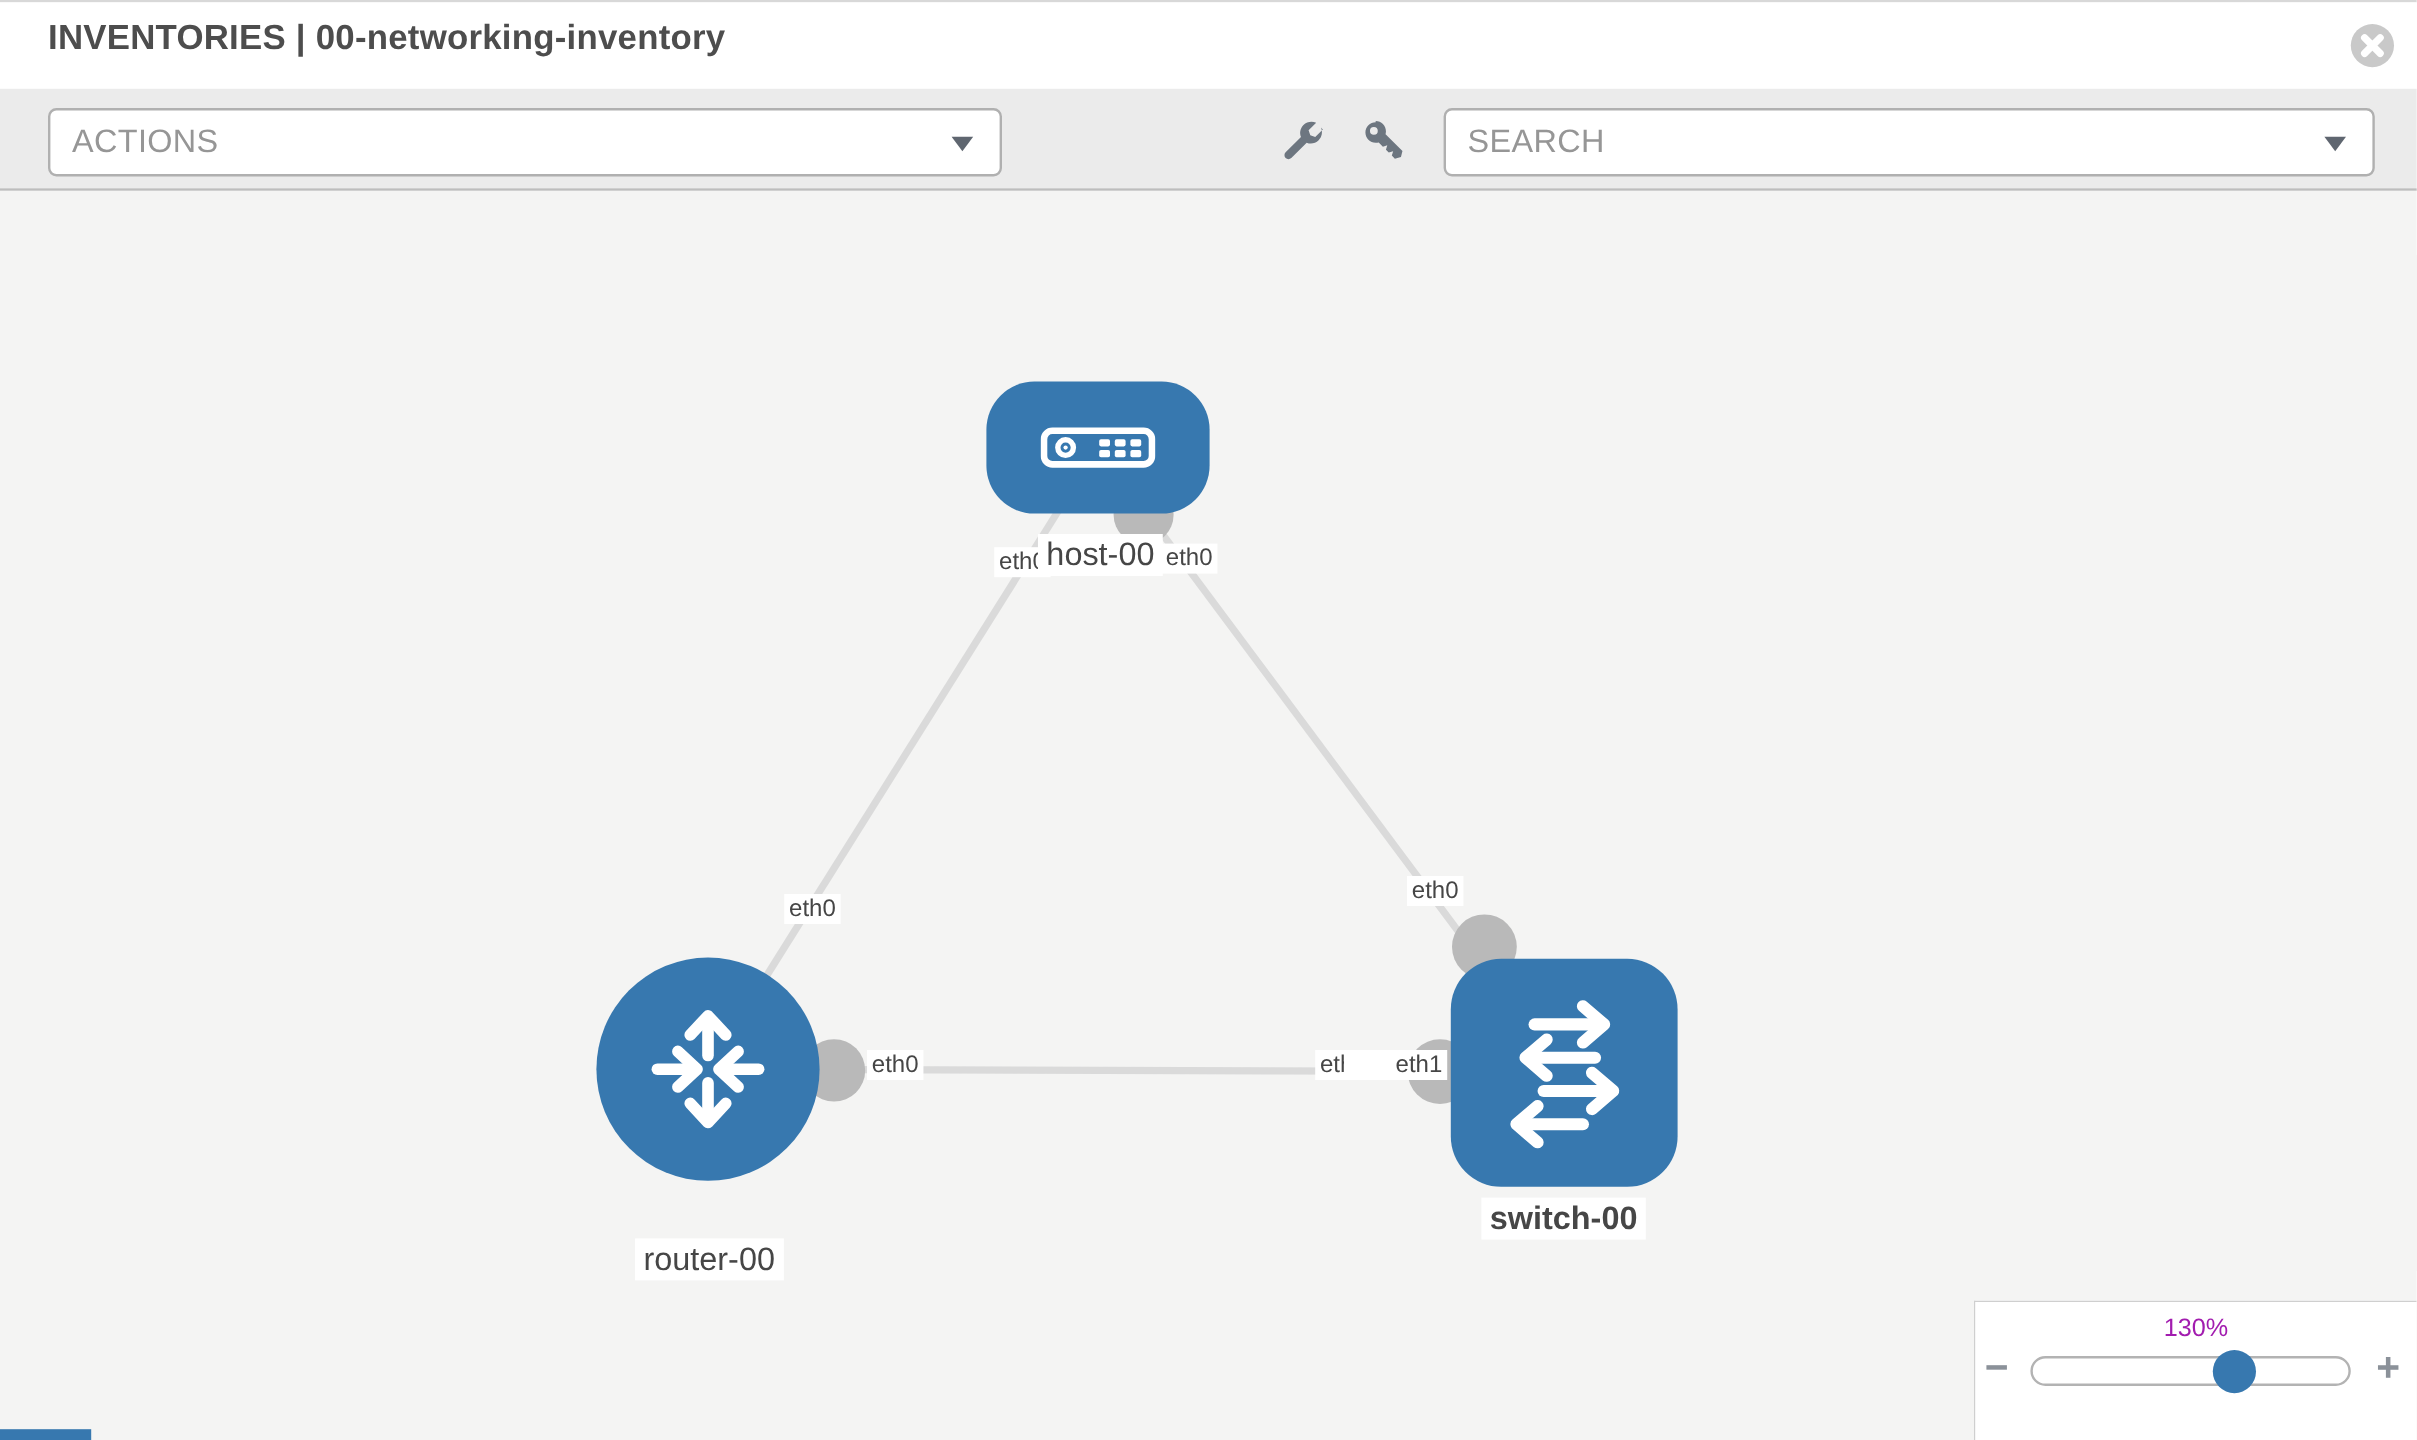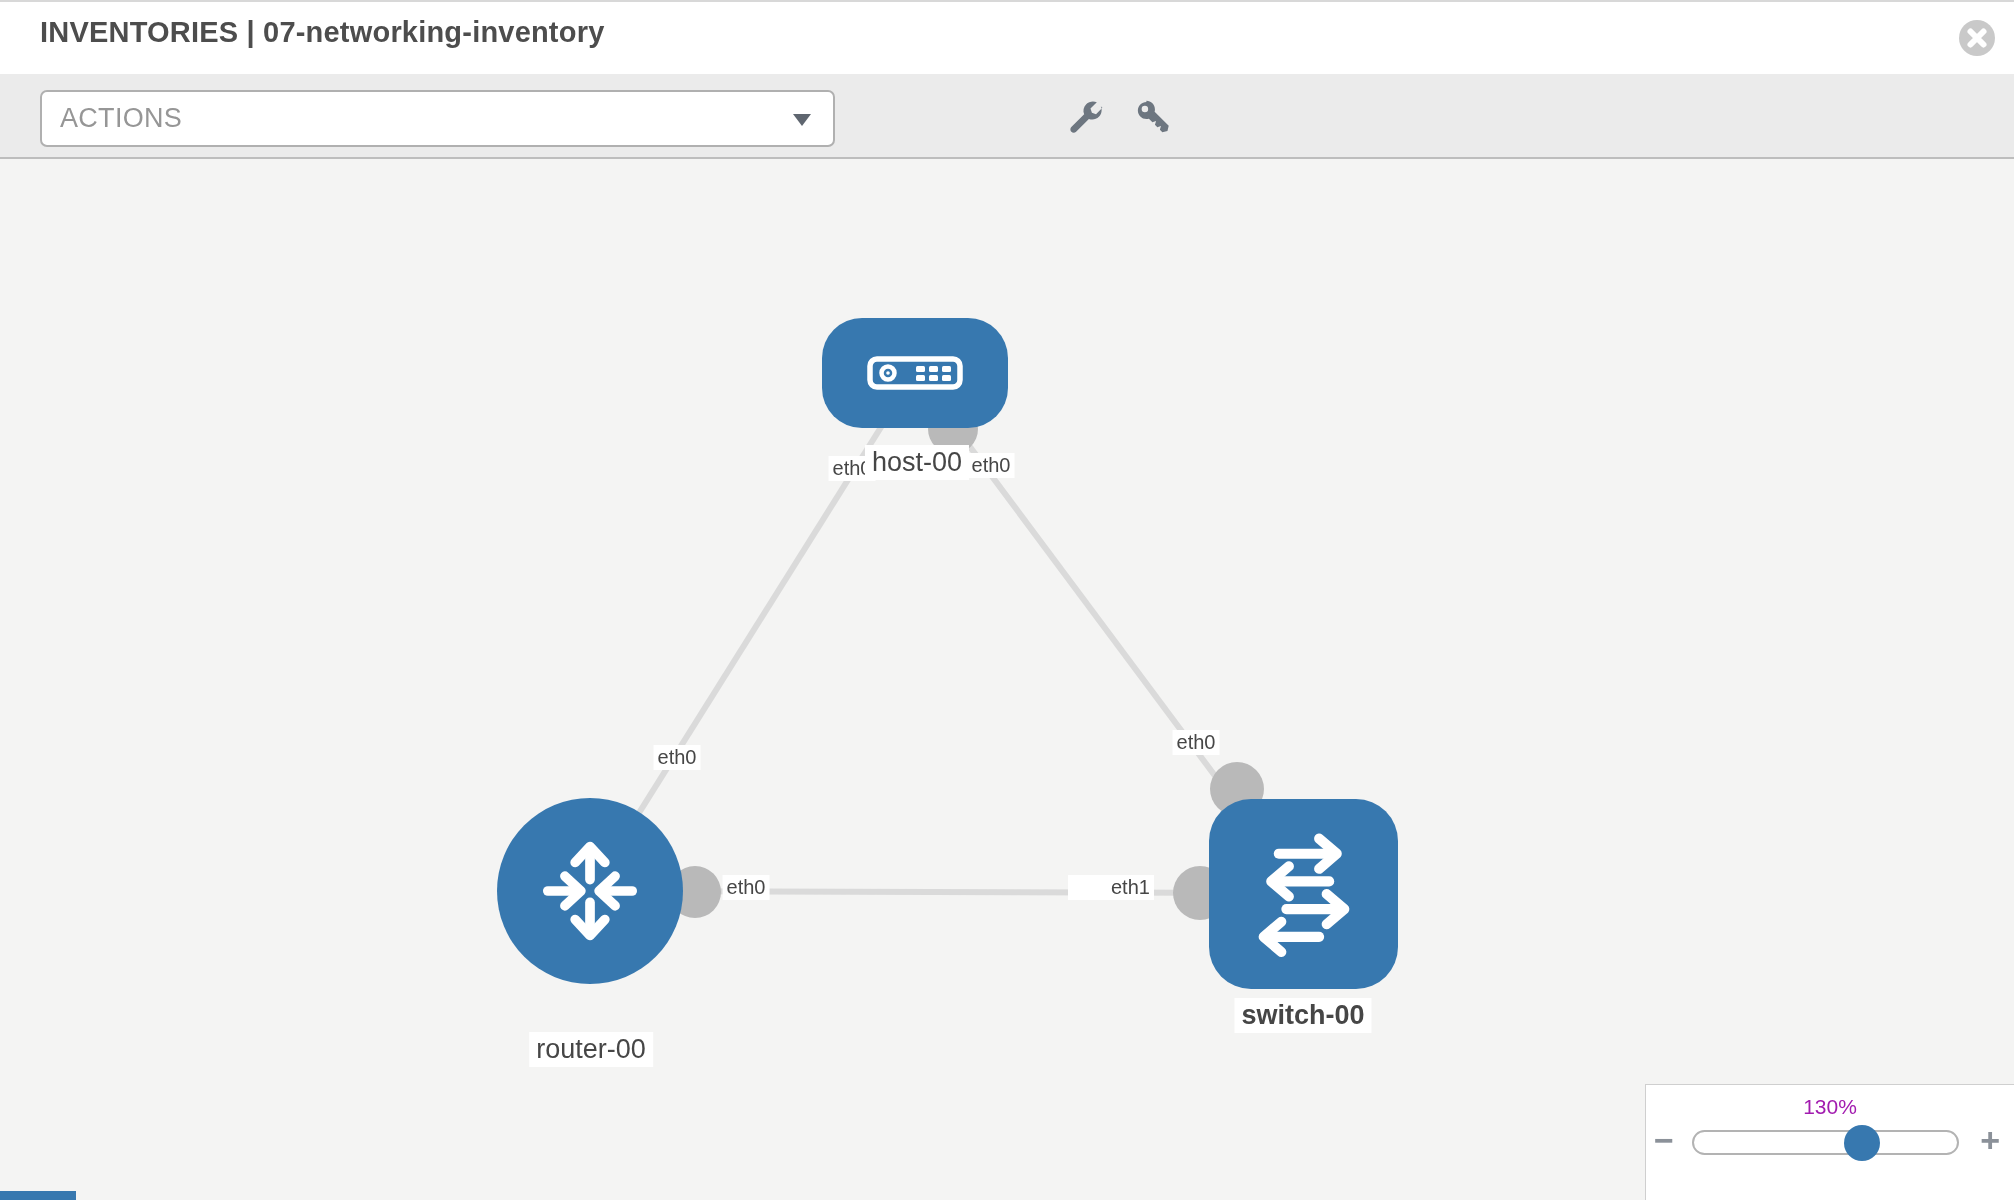--- a/index.html
+++ b/index.html
@@ -65,21 +65,21 @@
                border-radius:50%; background:var(--node_blue); cursor:grab; }
 
   .footer-fragment{ position:absolute; left:0; bottom:0; width:76px; height:9px; background:var(--node_blue); z-index:5; }
 </style>
 </head>
 <body>
 
 <div class="app">
 
   <div class="header">
-    <div class="title">INVENTORIES | 07-networking-inventory</div>
+    <div class="title">INVENTORIES | 00-networking-inventory</div>
     <button class="close-btn">
       <svg viewBox="0 0 38 38" width="38" height="38">
         <circle cx="19" cy="19" r="18" fill="#c9c9c9"></circle>
         <path d="M12.5 12.5 L25.5 25.5 M25.5 12.5 L12.5 25.5" stroke="#fff" stroke-width="6" stroke-linecap="round"></path>
       </svg>
     </button>
   </div>
 
   <div class="toolbar">
     <div class="selectbox actions-box">
@@ -91,20 +91,24 @@
       <svg viewBox="0 0 24 24">
         <path fill="#6d7680" d="M22.6 5.2c1 2.2.6 4.9-1.2 6.7-1.7 1.7-4.2 2.2-6.3 1.3l-8.1 8.1c-.8.8-2.2.8-3 0s-.8-2.2 0-3l8.1-8.1c-.9-2.1-.4-4.6 1.3-6.3 1.8-1.8 4.5-2.2 6.7-1.2l-4 4 .9 2.6 2.6.9 4-4z"></path>
       </svg>
     </button>
     <button class="toolbtn btn-key">
       <svg viewBox="0 0 24 24">
         <path fill="#6d7680" d="M7.2 1.8c3 0 5.4 2.4 5.4 5.4 0 .5-.1 1-.2 1.5l8.9 8.9-.8 3.2-3.2.8-1.6-1.6.7-2.3-2.3.7-1.5-1.5.7-2.3-2.3.7-2.2-2.2c-.5.2-1 .2-1.6.2-3 0-5.4-2.4-5.4-5.4s2.4-5.4 5.4-5.4zm-1 3.1a2 2 0 1 0 .1 4.1 2 2 0 0 0-.1-4.1z"></path>
       </svg>
     </button>
 
+    <div class="selectbox search-box">
+      <span class="lbl">SEARCH</span>
+      <span class="caret"></span>
+    </div>
   </div>
 
   <div class="canvas">
 
     <svg class="linklayer" width="2014" height="1041" viewBox="0 0 2014 1041">
       <line class="link" x1="915" y1="214" x2="590" y2="732"></line>
       <line class="link" x1="915" y1="214" x2="1303" y2="735"></line>
       <line class="link" x1="590" y1="732" x2="1303" y2="734"></line>
       <circle class="endpoint" cx="953" cy="270" r="25"></circle>
       <circle class="endpoint" cx="695" cy="733" r="26"></circle>
@@ -156,21 +160,21 @@
       </svg>
     </div>
 
     <span class="chip iface cx" style="left:852px; top:297px;">eth0</span>
     <span class="chip nodename cx" style="left:917px; top:286px;">host-00</span>
     <span class="chip iface cx" style="left:991px; top:294px;">eth0</span>
     <span class="chip iface cx" style="left:677px; top:586px;">eth0</span>
     <span class="chip iface cx" style="left:1196px; top:571px;">eth0</span>
     <span class="chip iface cx" style="left:746px; top:716px;">eth0</span>
     <span class="chip iface" style="left:1096px; top:716px; z-index:3;">eth0</span>
-    <span class="chip iface" style="left:1068px; top:716px; z-index:4;padding-left:43px;">eth1</span>
+    <span class="chip iface" style="left:1120px; top:716px; z-index:4;padding-left:43px;">eth1</span>
     <span class="chip nodename cx" style="left:591px; top:873px;">router-00</span>
     <span class="chip nodename cx" style="left:1303px; top:839px;font-weight:bold;">switch-00</span>
 
     <div class="zoom-panel">
       <div class="zoom-level">130%</div>
       <div class="zoom-row">
         <button class="zoom-minus">−</button>
         <div class="zoom-track">
           <div class="zoom-thumb"></div>
         </div>

